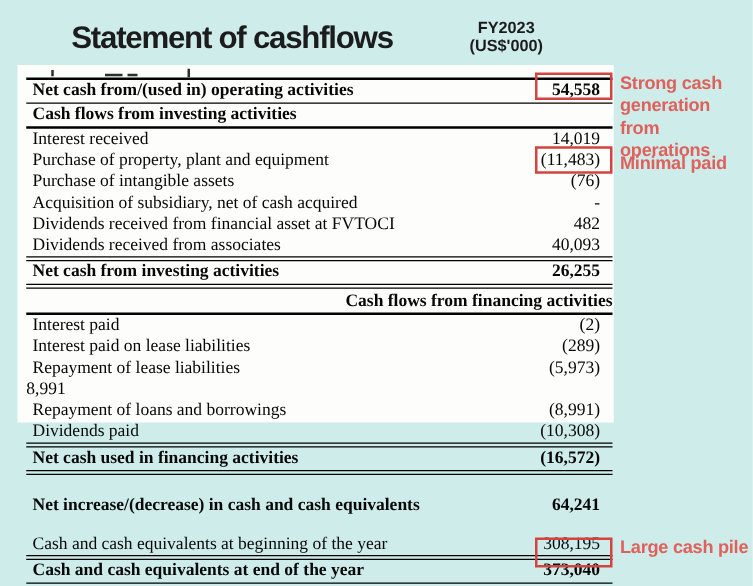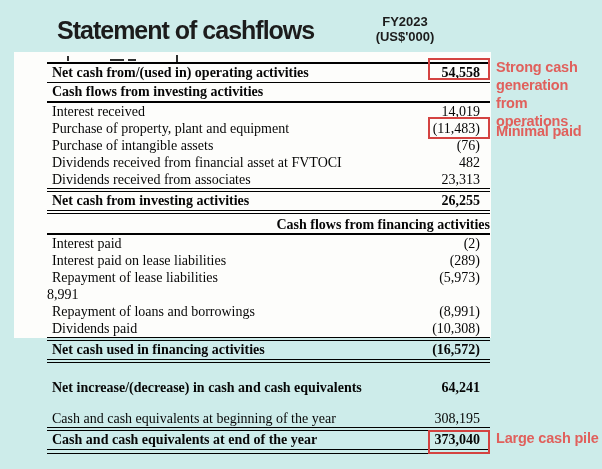--- a/index.html
+++ b/index.html
@@ -7,21 +7,21 @@
         font-family:"Liberation Sans",sans-serif;}
   .page *{box-sizing:border-box;}
 
   
   .title{position:absolute;left:57px;top:16px;font-size:25px;font-weight:700;
          letter-spacing:-1px;color:#1c1c1c;white-space:nowrap;}
   .period{position:absolute;left:362px;top:14px;width:86px;text-align:center;
           font-size:13px;font-weight:700;color:#1c1c1c;line-height:15px;}
 
   
-  .panel{position:absolute;left:14px;top:52px;width:477px;height:286px;background:#fdfdfb;padding-left:26px;}
+  .panel{position:absolute;left:14px;top:52px;width:477px;height:286px;background:#fdfdfb;}
 
   .row{display:flex;justify-content:space-between;align-items:center;
        margin:0 1px 0 7px;font-family:"Liberation Serif","DejaVu Serif",serif;
        font-size:14px;color:#070707;}
   .row .lbl{padding-left:5px;white-space:nowrap;}
   .row .val{padding-right:10px;white-space:nowrap;}
   .bold{font-weight:700;}
   .r-op{height:21px;border-top:2px solid #000;border-bottom:1.6px solid #000;}
   .sec{height:20px;border-bottom:2.2px solid #000;font-weight:700;}
   .sec2{height:19px;border-bottom:2.2px solid #000;font-weight:700;justify-content:flex-end;}
@@ -89,26 +89,30 @@
     </div>
     <div class="row item">
       <span class="lbl">Purchase of property, plant and equipment</span>
       <span class="val">(11,483)</span>
     </div>
     <div class="row item">
       <span class="lbl">Purchase of intangible assets</span>
       <span class="val">(76)</span>
     </div>
     <div class="row item">
+      <span class="lbl">Acquisition of subsidiary, net of cash acquired</span>
+      <span class="val">-</span>
+    </div>
+    <div class="row item">
       <span class="lbl">Dividends received from financial asset at FVTOCI</span>
       <span class="val">482</span>
     </div>
     <div class="row item">
       <span class="lbl">Dividends received from associates</span>
-      <span class="val">23,313</span>
+      <span class="val">40,093</span>
     </div>
 
     <div class="hrd"></div>
     <div class="row tot">
       <span class="lbl">Net cash from investing activities</span>
       <span class="val">26,255</span>
     </div>
     <div class="hrd"></div>
     <div class="gap2"></div>
 

